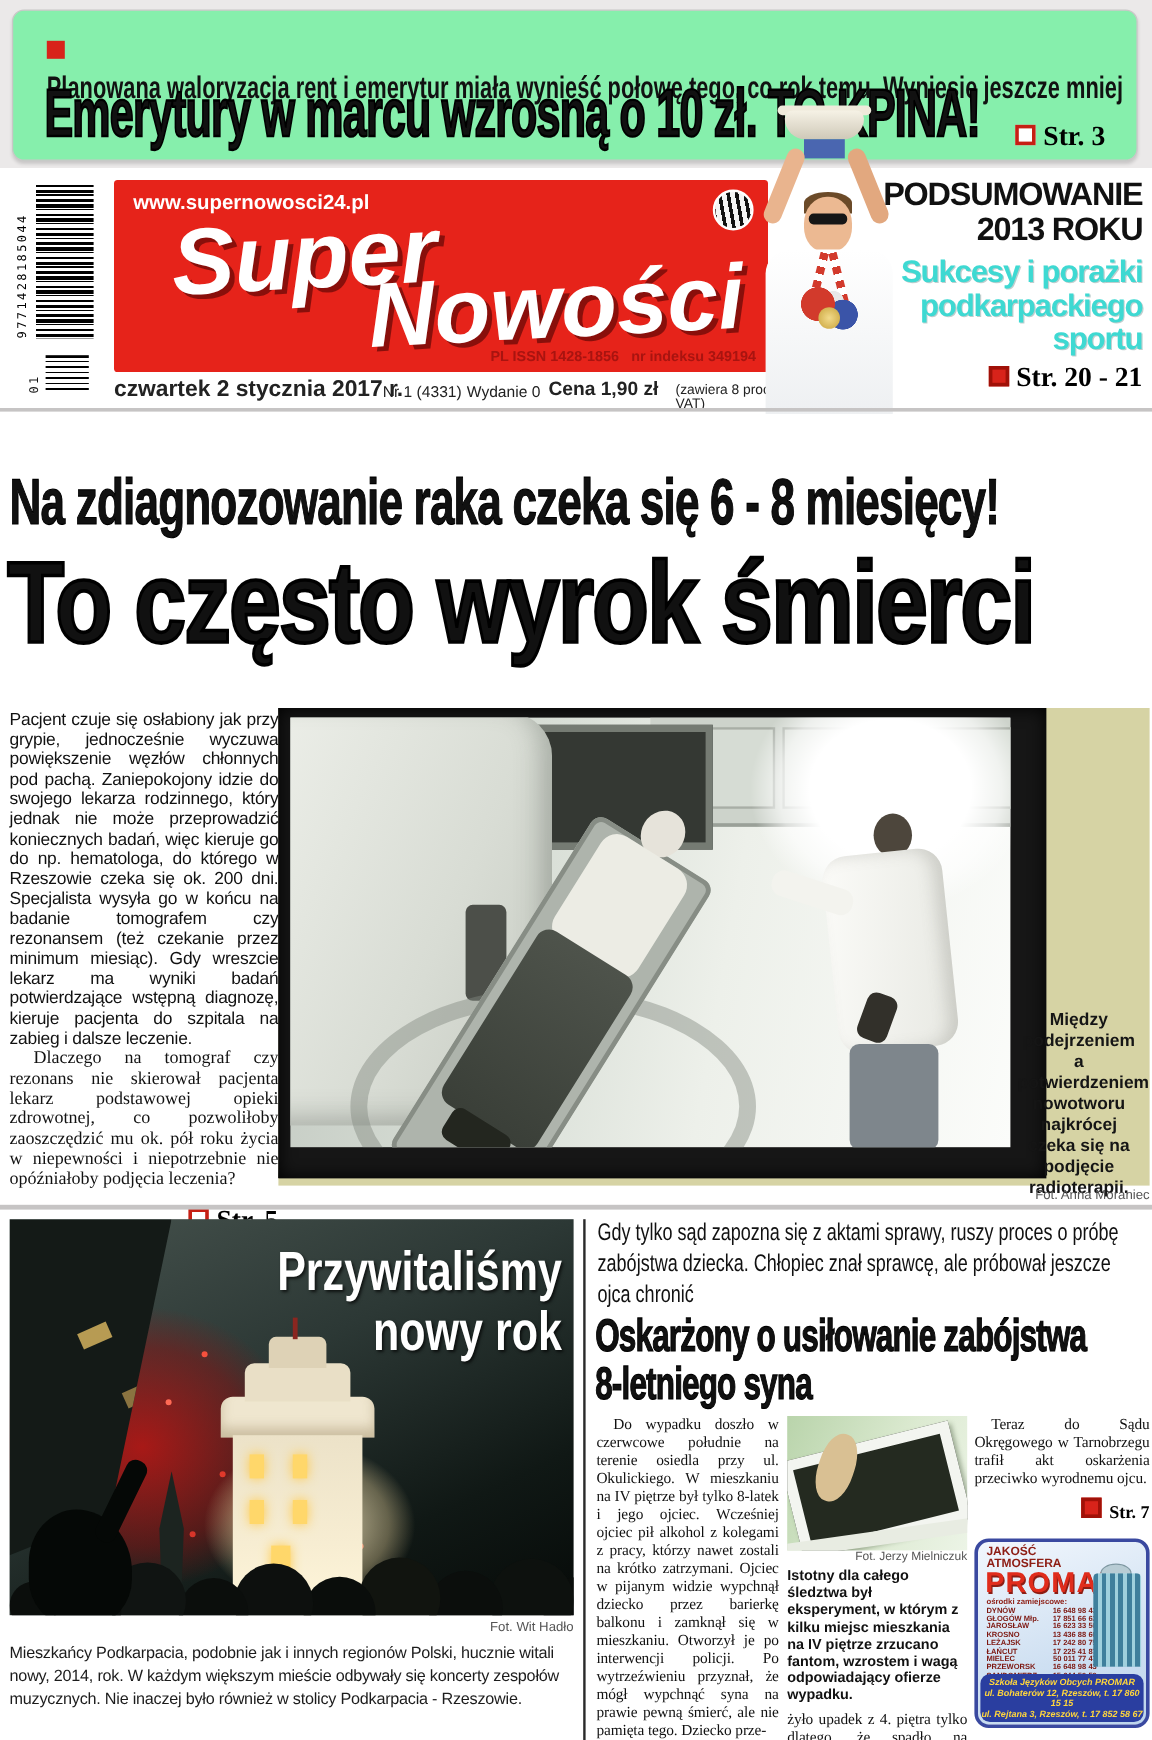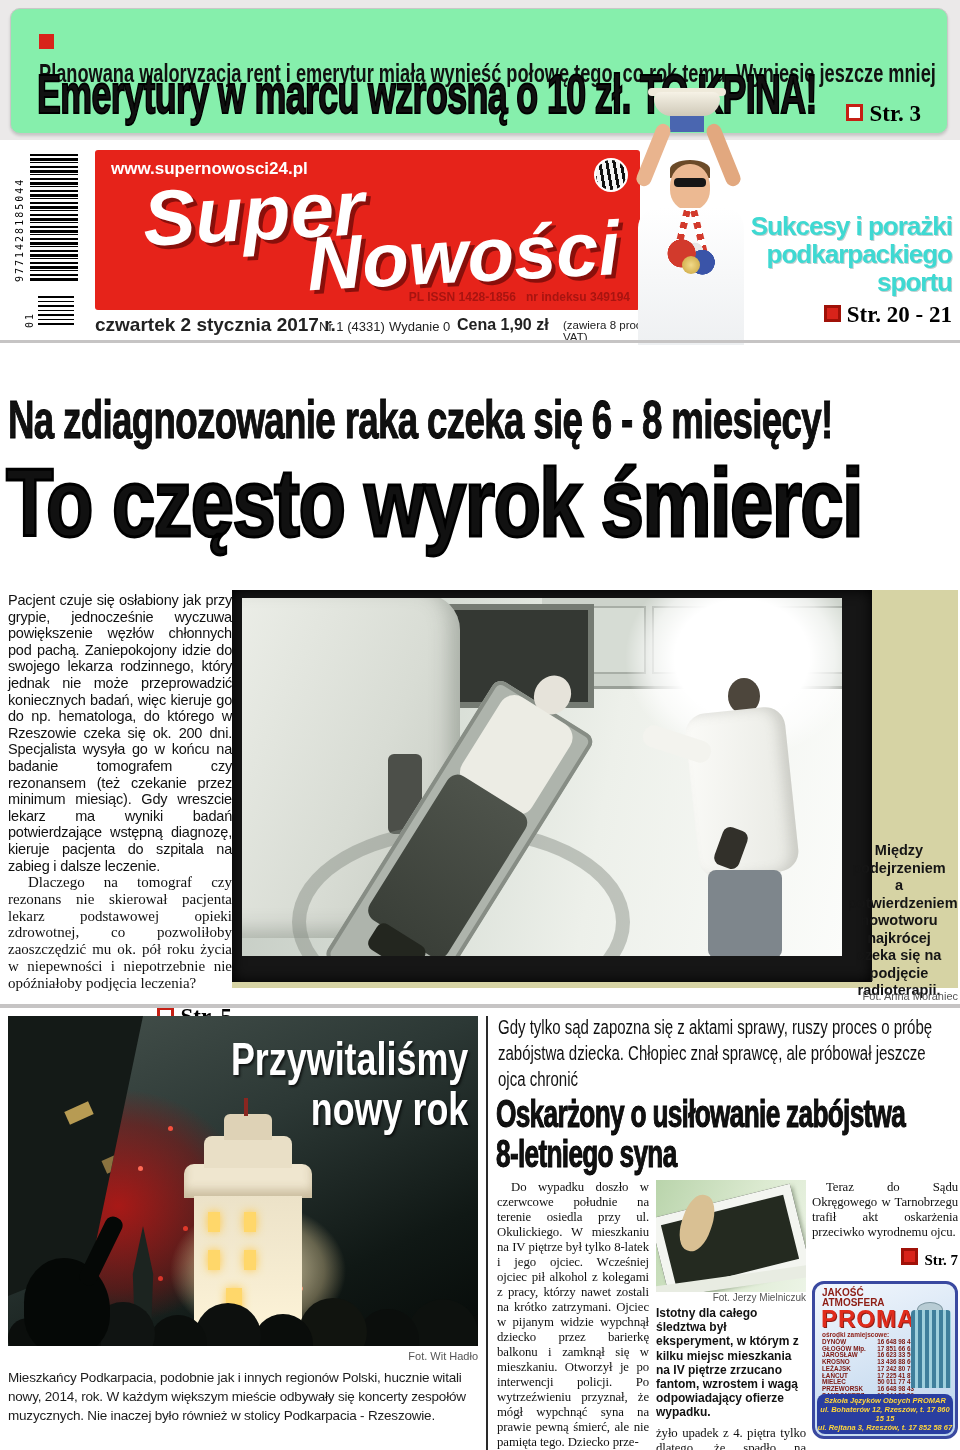--- a/index.html
+++ b/index.html
@@ -234,20 +234,24 @@
     <div class="abs" id="ath-hair"></div>
     <div class="abs" id="ath-head"></div>
     <div class="abs" id="ath-glasses"></div>
     <div class="abs" id="ath-shirt"></div>
     <div class="abs" id="ath-ribbonL"></div>
     <div class="abs" id="ath-ribbonR"></div>
     <div class="abs" id="ath-graphic"></div>
     <div class="abs" id="ath-medal"></div>
   </div>
 
+  <div class="abs" id="promo-title">
+    <div>PODSUMOWANIE</div>
+    <div>2013 ROKU</div>
+  </div>
   <div class="abs" id="promo-sub">Sukcesy i porażki podkarpackiego sportu</div>
   <div class="abs" id="promo-ref">
     <span class="ref-sq" style="background:#d8231a;border-color:#a01108;"></span><span class="pageref">Str. 20 - 21</span>
   </div>
 
   <div class="abs divider" style="top:340px;height:3px;"></div>
 
   <div class="abs" id="ms-subhead">
     <span class="sqx nw stroke1" style="transform:scaleX(0.68);">Na zdiagnozowanie raka czeka się 6 - 8 miesięcy!</span>
   </div>

